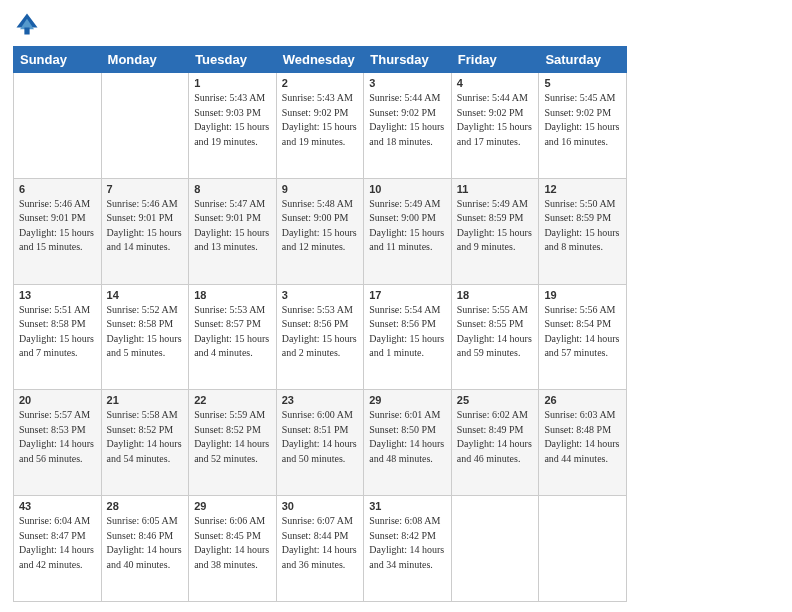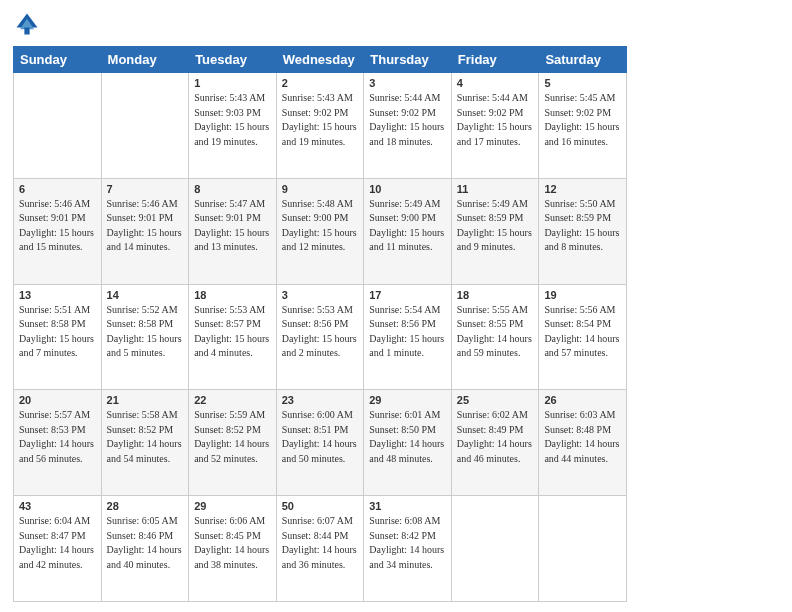--- a/index.html
+++ b/index.html
@@ -347,21 +347,21 @@
 and 40 minutes.</div>
           </td>
           <td>
             <span class="day-number">29</span>
             <div class="day-info">Sunrise: 6:06 AM
 Sunset: 8:45 PM
 Daylight: 14 hours
 and 38 minutes.</div>
           </td>
           <td>
-            <span class="day-number">50</span>
+            <span class="day-number">30</span>
             <div class="day-info">Sunrise: 6:07 AM
 Sunset: 8:44 PM
 Daylight: 14 hours
 and 36 minutes.</div>
           </td>
           <td>
             <span class="day-number">31</span>
             <div class="day-info">Sunrise: 6:08 AM
 Sunset: 8:42 PM
 Daylight: 14 hours

